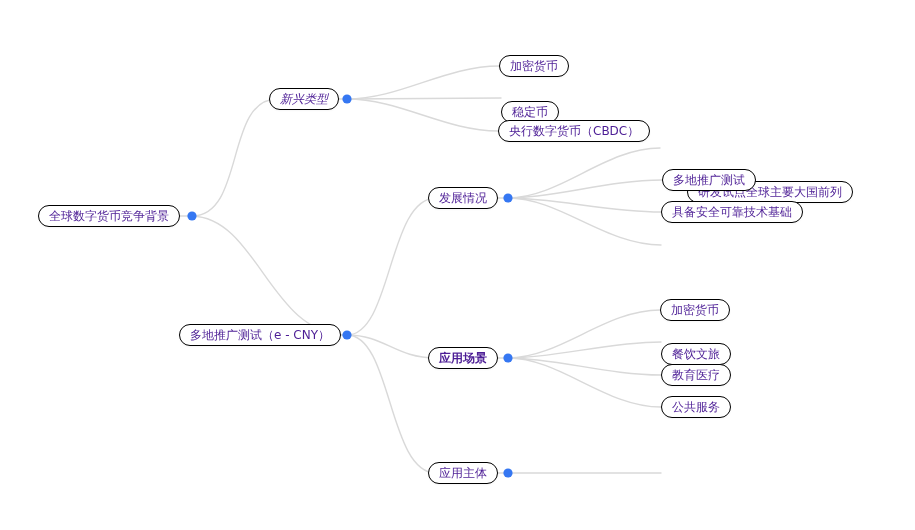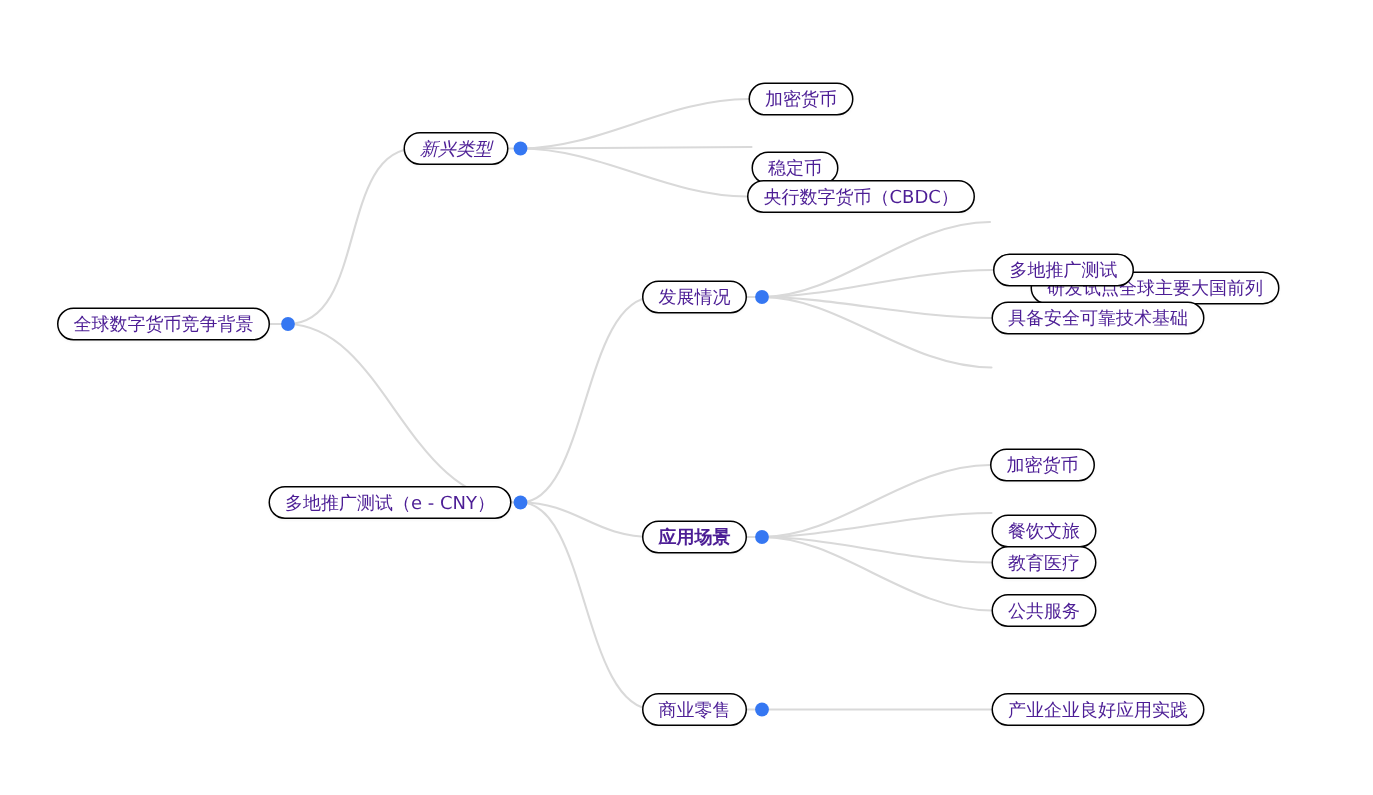--- a/index.html
+++ b/index.html
@@ -132,19 +132,16 @@
     <span>餐饮文旅</span>
   </div>
   <div class="node" style="left:661px; top:364px;">
     <span>教育医疗</span>
   </div>
   <div class="node" style="left:661px; top:396px;">
     <span>公共服务</span>
   </div>
 
   <div class="node" style="right:417px; top:462px;">
-    <span>商业零售</span>
-  </div>
-  <div class="node" style="left:661px; top:462px;">
-    <span>产业企业良好应用实践</span>
+    <span>应用主体</span>
   </div>
 
 </div>
 
 </body></html>

